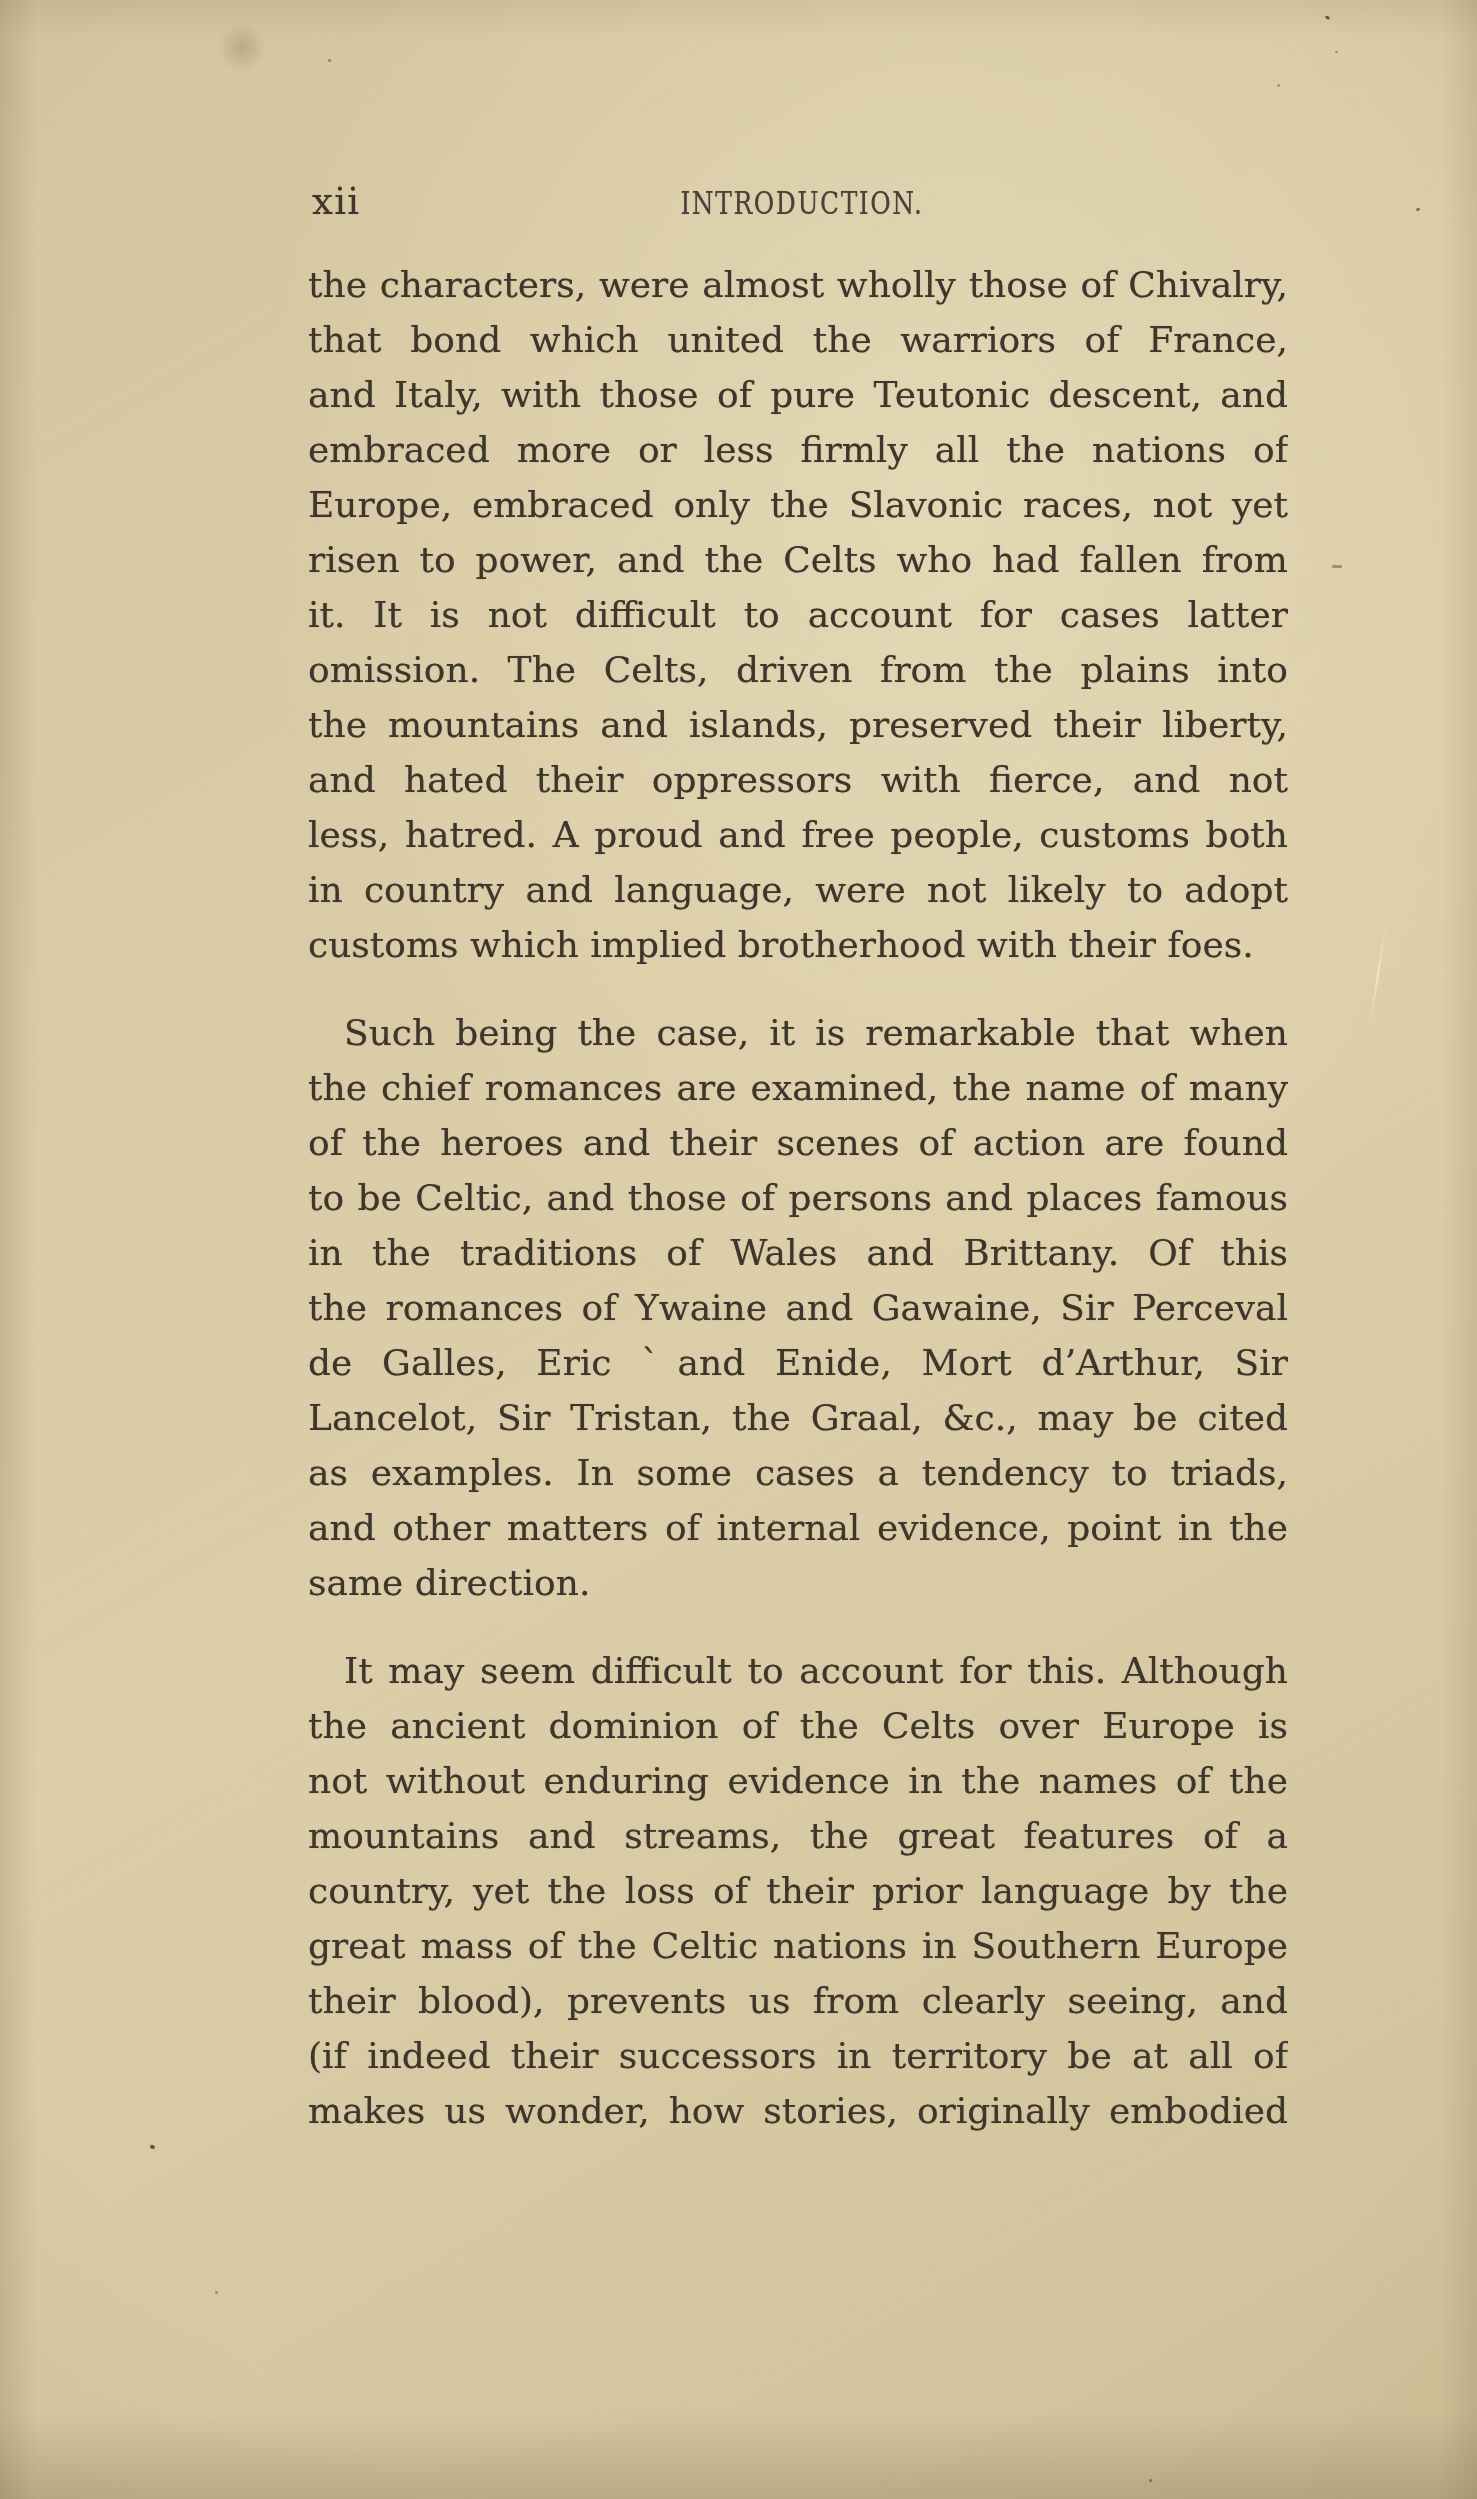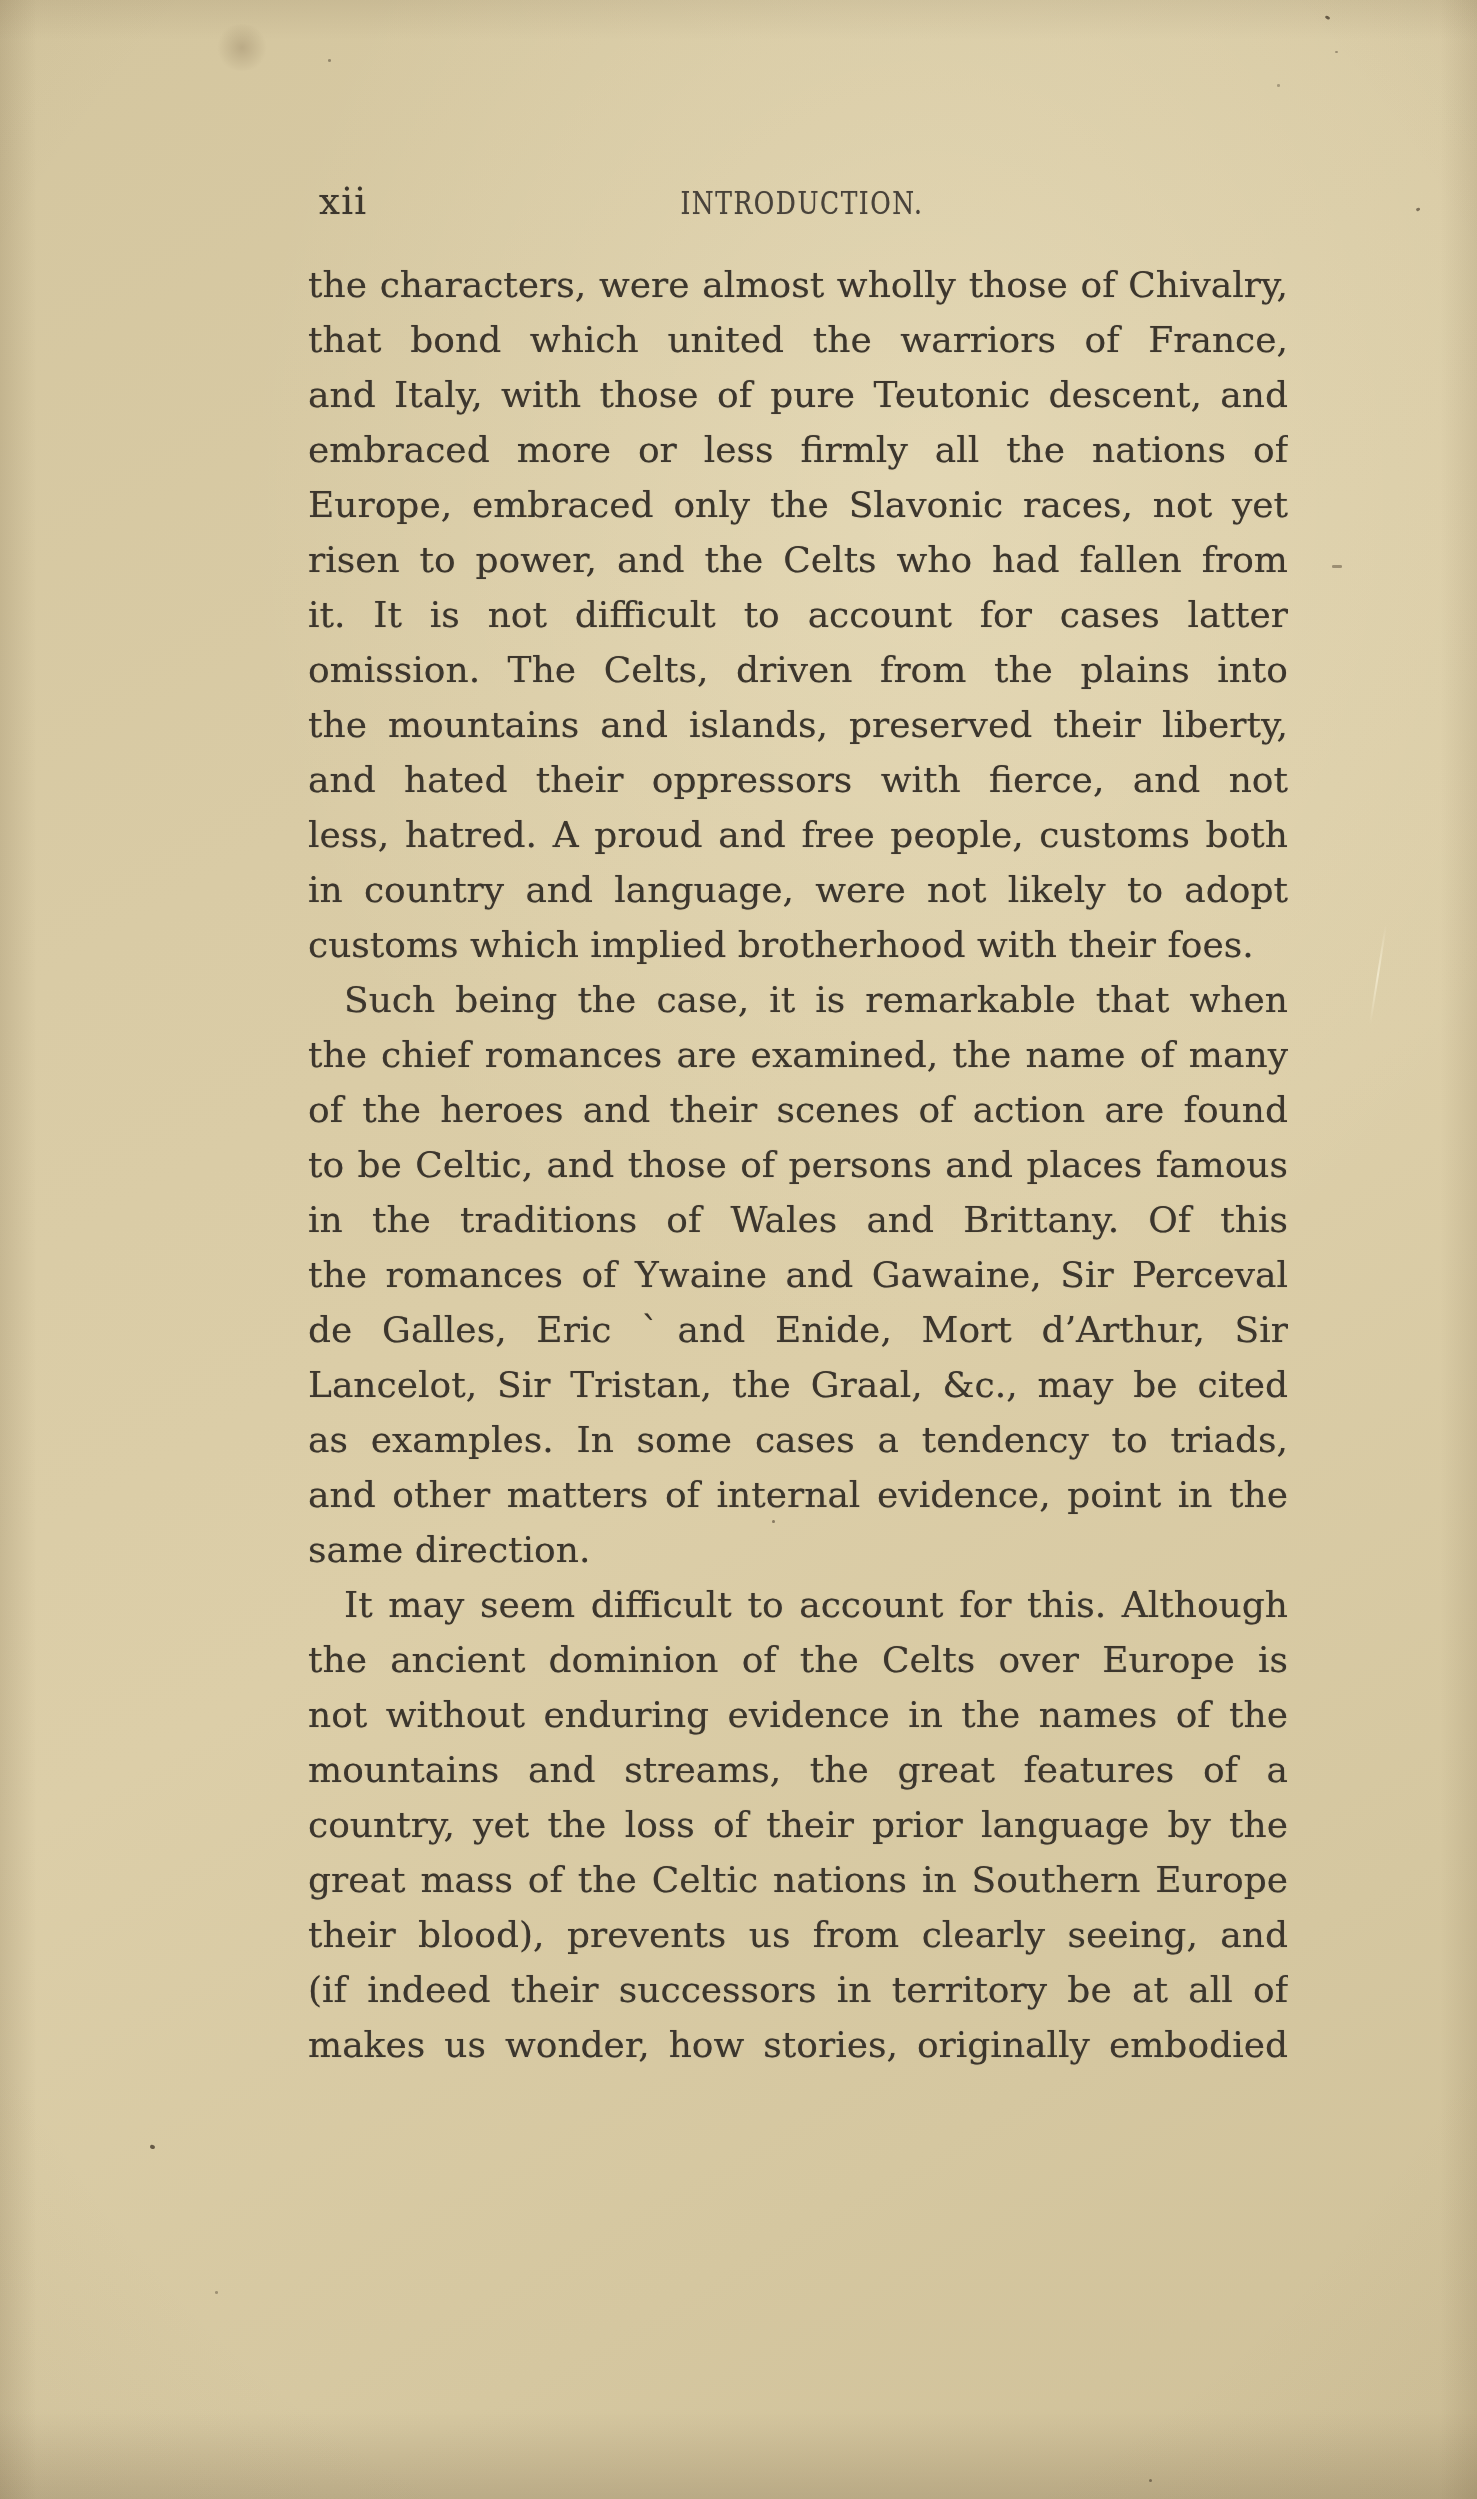--- a/index.html
+++ b/index.html
@@ -18,21 +18,21 @@
       radial-gradient(ellipse 979px 1241px at 63% 20%, rgba(255,248,222,0.28), rgba(255,248,222,0) 70%),
       radial-gradient(ellipse 1632px 2416px at 50% 46%, rgba(0,0,0,0) 58%, rgba(92,72,42,0.10) 86%, rgba(80,60,35,0.22) 100%),
       linear-gradient(to right, rgba(95,75,45,0.16) 0, rgba(95,75,45,0) 2.5%, rgba(95,75,45,0) 97.5%, rgba(95,75,45,0.13) 100%),
       linear-gradient(to bottom, rgba(95,75,45,0.10) 0, rgba(95,75,45,0) 1.6%, rgba(95,75,45,0) 96.5%, rgba(82,62,36,0.20) 100%),
       linear-gradient(150deg, #d4c69f 0%, #d9cba5 30%, #dccea8 55%, #d5c7a0 80%, #cfc098 100%);
   }
 
   
   .folio {
     position: absolute;
-    left: 319px;
+    left: 312px;
     top: 183px;
     font-size: 37px;
     line-height: 37px;
     color: #3d372e;
     letter-spacing: 1.3px;
     text-shadow: 0 0 0.8px rgba(61,55,46,0.5);
   }
   .running-title {
     position: absolute;
     left: 802px;
@@ -64,20 +64,21 @@
     white-space: normal;
     overflow: hidden;
     max-height: 55px;
     text-shadow: 0 0 0.8px rgba(60,54,45,0.55);
   }
   .line.endline {
     text-align-last: left;
   }
   .line.indent {
     text-indent: 36px;
+    margin-top: 33px;
   }
 
   
   .speck {
     position: absolute;
     border-radius: 50%;
     background: #665a46;
   }
   #speck-1 { left: 1325px; top: 16.3px;   width: 4.6px;  height: 3.3px; transform: rotate(25deg); }
   #speck-2 { left: 1335px; top: 51px;   width: 2.6px;  height: 2px; opacity: .55; }

